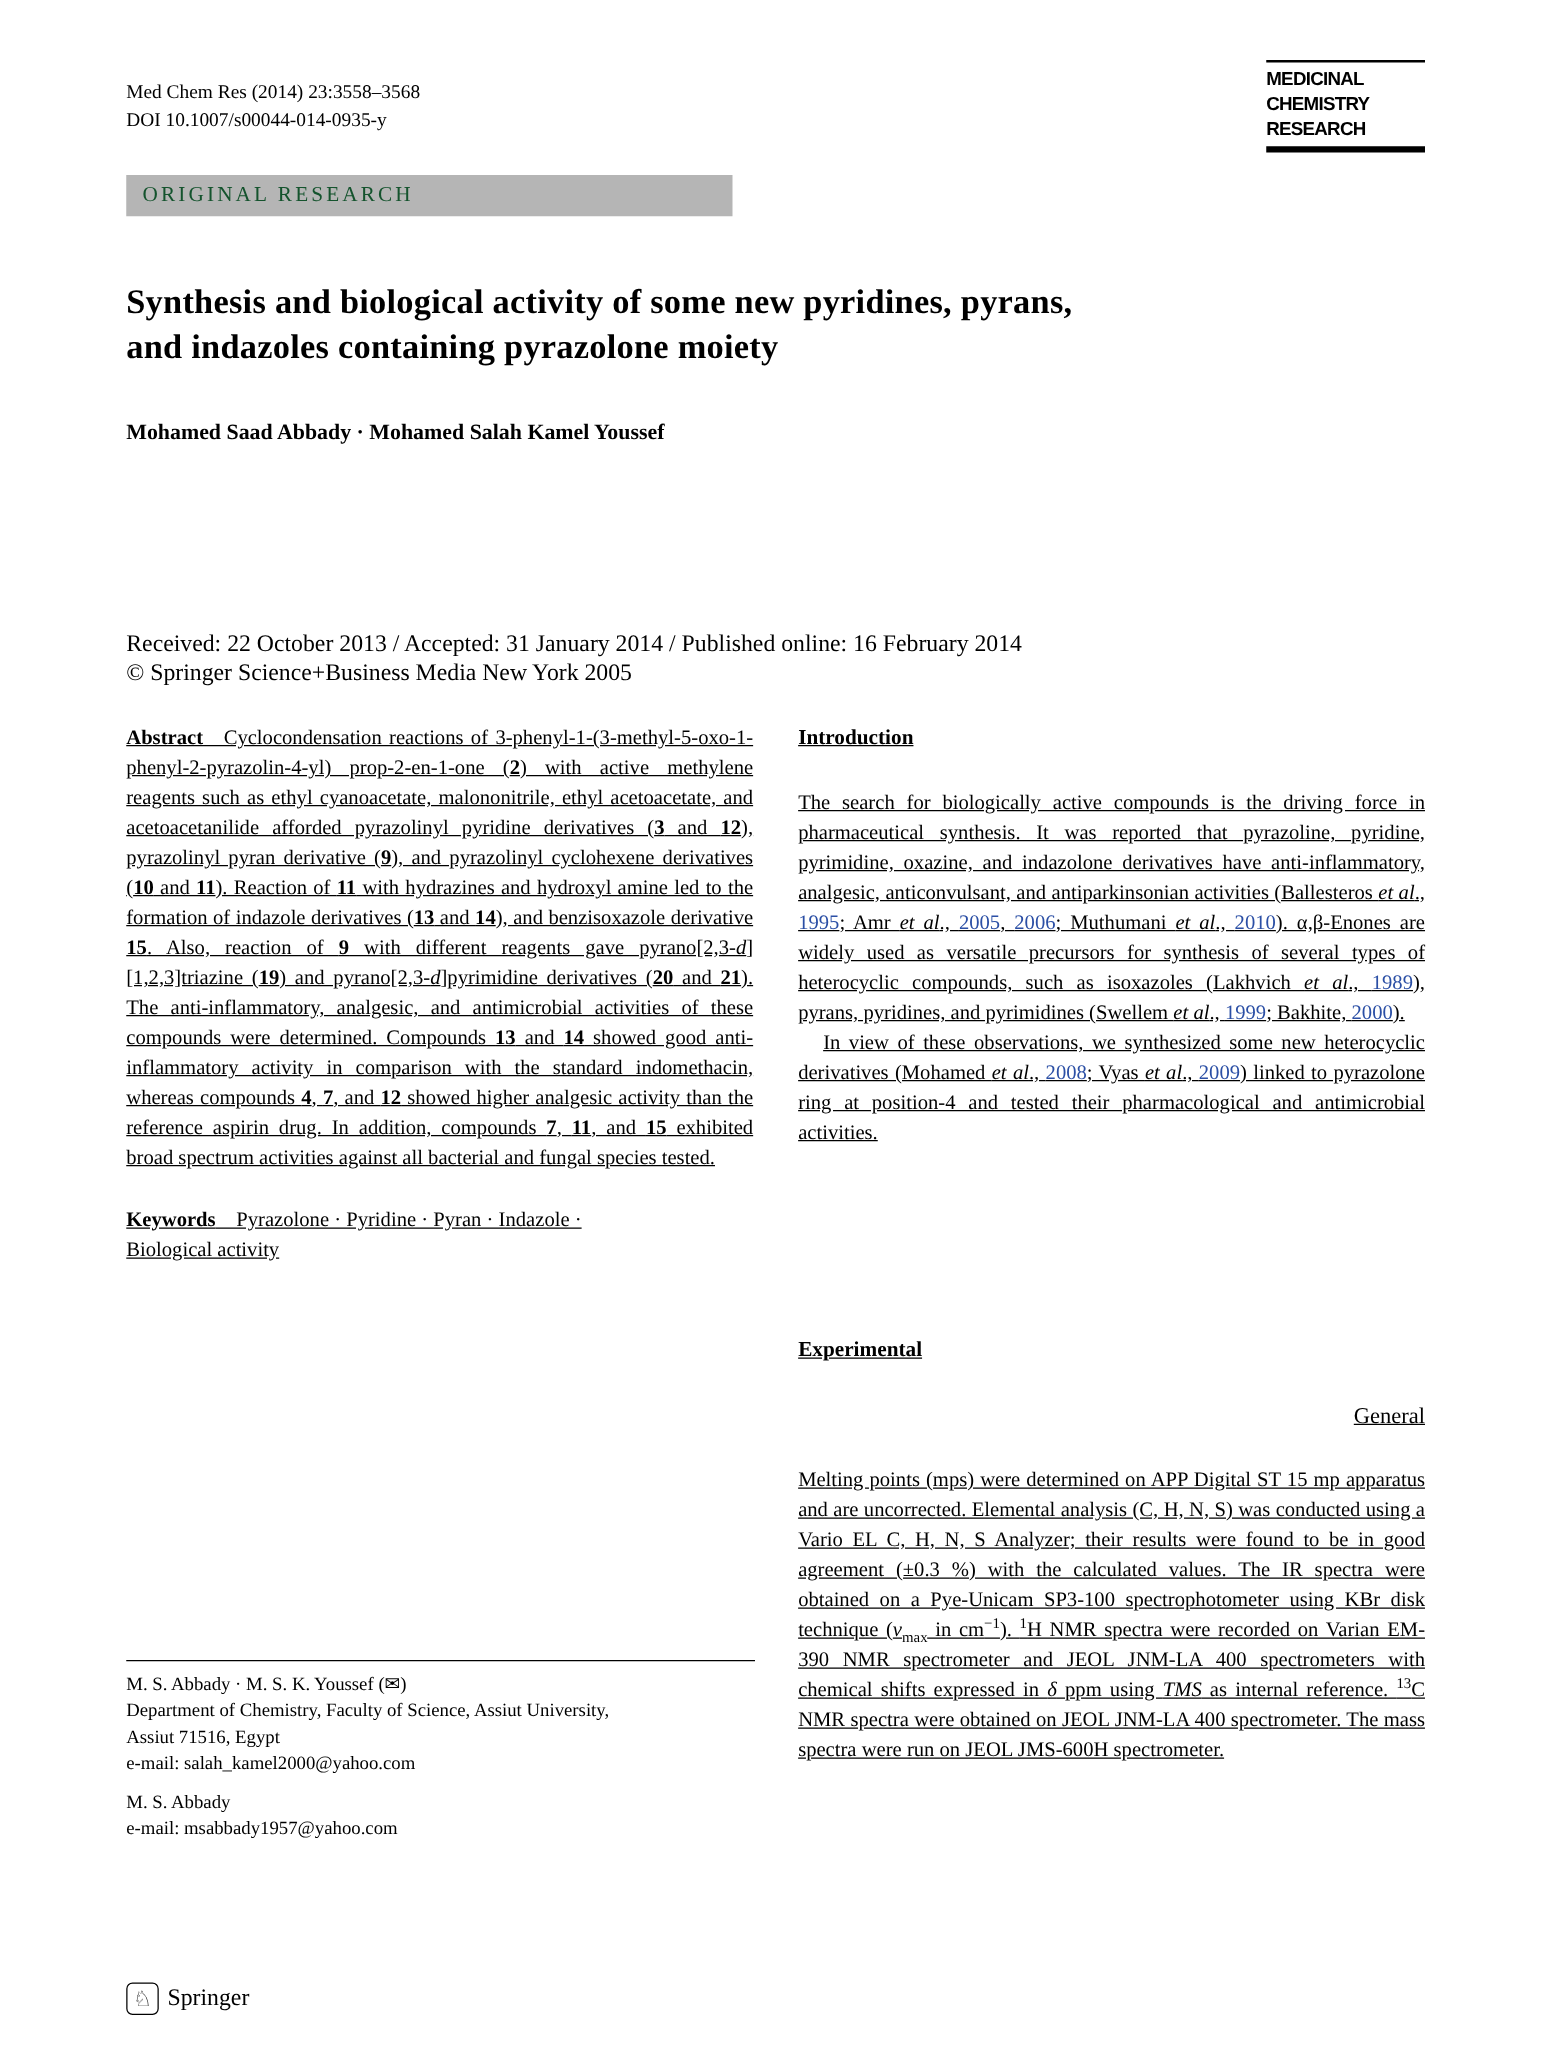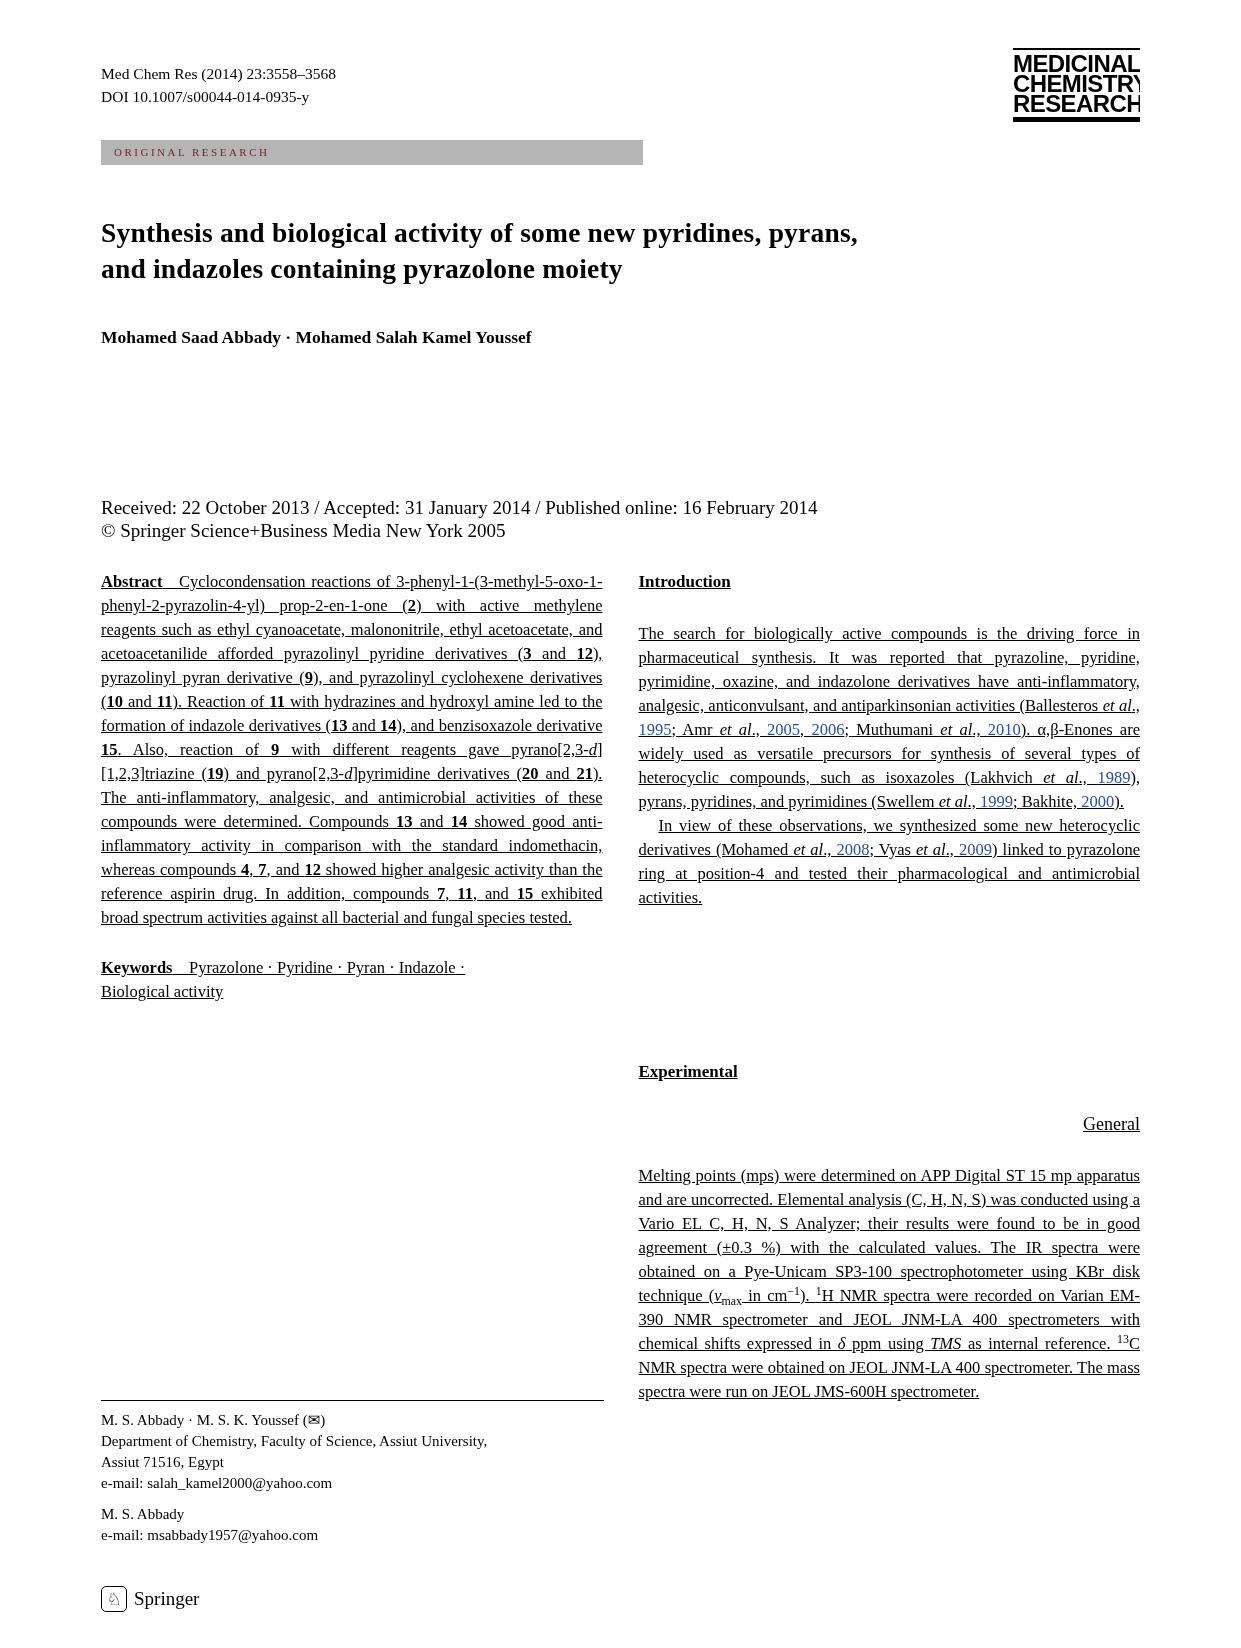--- a/index.html
+++ b/index.html
@@ -11,28 +11,28 @@
   .page { position:absolute; inset:0; padding:62px 101px 0 101px; }
 
   .header-row { display:flex; justify-content:space-between; align-items:flex-start; }
   .header-meta { font-size:15.5px; line-height:23px; }
 
   .journal-logo {
     width:127px; margin-top:-14px;
     border-top:2px solid #000; border-bottom:5px solid #000;
     padding:4px 0 3px 0;
     font-family:"Liberation Sans", sans-serif; font-weight:bold;
-    font-size:24px; line-height:20px; letter-spacing:-0.6px;
+    font-size:15px; line-height:20px; letter-spacing:-0.6px;
     white-space:nowrap; overflow:hidden;
   }
 
   .banner {
-    margin-top:18px; width:542px;
-    background:var(--banner-bg, #b5b5b5); color:#7f1d1d;
-    font-size:11px; letter-spacing:2.5px; padding:6px 0 7px 13px;
+    margin-top:18px; width:485px;
+    background:var(--banner-bg, #b5b5b5); color:#14532d;
+    font-size:17px; letter-spacing:2.5px; padding:6px 0 7px 13px;
   }
 
   .title {
     margin-top:50px; font-size:27.5px; line-height:36px; font-weight:bold;
     white-space:pre-line; letter-spacing:0.2px;
   }
 
   .authors { margin-top:40px; font-size:17.5px; font-weight:bold; }
 
   .received-block { margin-top:148px; font-size:19px; line-height:23px; }
@@ -47,21 +47,21 @@
   .section-heading { font-size:17px; font-weight:bold; margin:0 0 28px 0; text-align:left; }
   .section-heading.push-down { margin-top:150px; }
   .sub-heading { font-size:18px; font-weight:normal; margin:0 0 28px 0; text-align:right; }
 
   .b { font-weight:bold; }
   .i { font-style:italic;margin-top:44px; }
   .cite-link { color:var(--link-color, #2b4fa5); cursor:pointer; }
   sup, sub { line-height:0; font-size:0.72em; }
 
   .footnote {
-    position:absolute; left:101px; top:1400px; width:503px;
+    position:absolute; left:101px; top:1328px; width:503px;
     font-size:15px; line-height:21px;
   }
   .footnote-rule { border-top:1.5px solid #000; margin-bottom:9px; width:100%; }
   .fn-gap { height:10px; }
 
   .springer {
     position:absolute; left:101px; top:1586px;
     display:flex; align-items:center; gap:7px; font-size:19px;
   }
   .springer-glyph {

